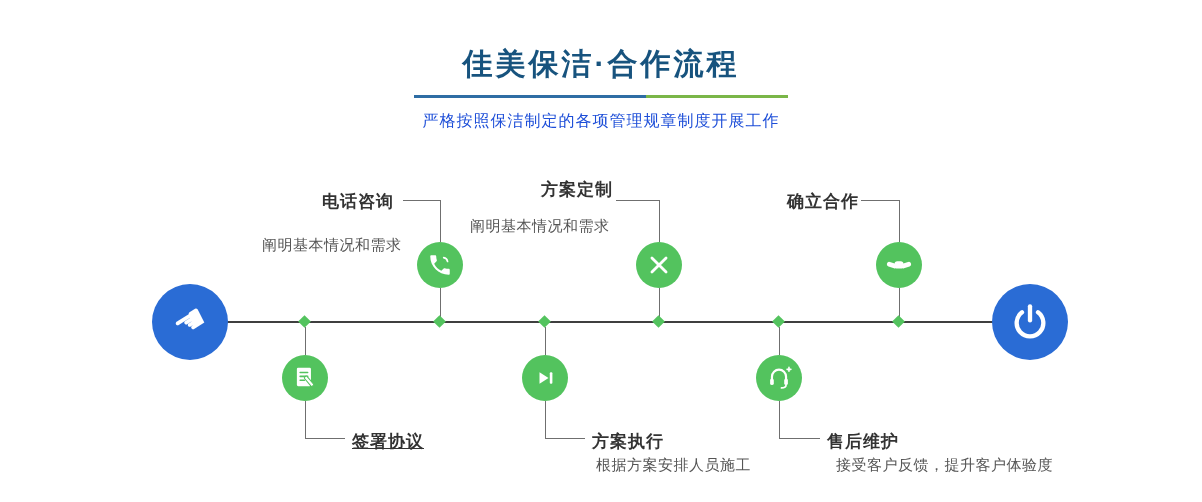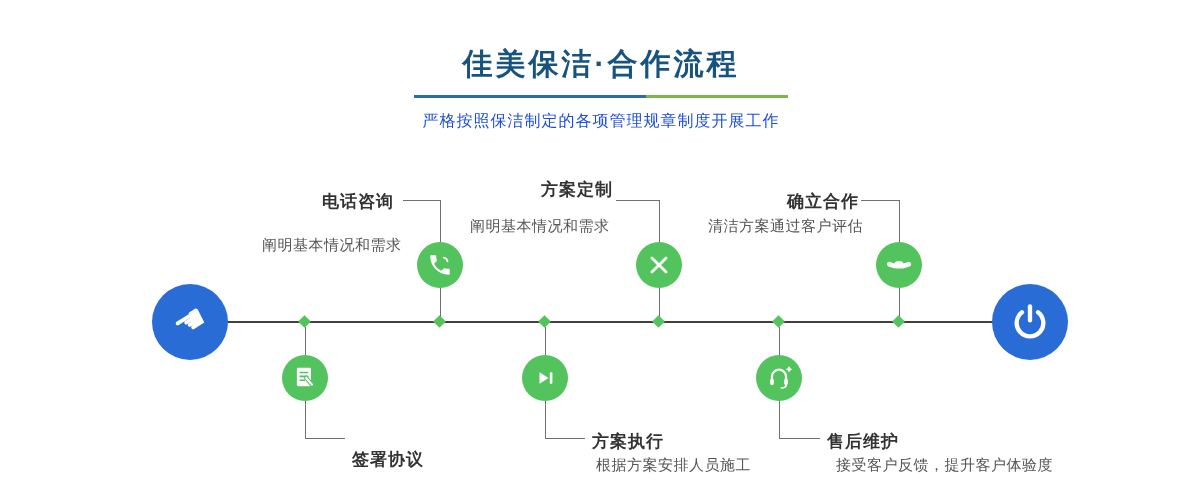--- a/index.html
+++ b/index.html
@@ -92,21 +92,20 @@
   <div class="node-green" style="left:636px; top:242px; background:#53c35e;">
     <svg width="26" height="26" viewBox="0 0 24 24">
       <rect x="10.7" y="1.5" width="2.6" height="21" rx="1.3" fill="#ffffff" transform="rotate(45 12 12)"></rect>
       <rect x="10.7" y="1.5" width="2.6" height="21" rx="1.3" fill="#ffffff" transform="rotate(-45 12 12)"></rect>
     </svg>
   </div>
   <div class="vline" style="left:659px; top:288px; height:30px;"></div>
   <div class="diamond" style="left:654px; top:317px; background:#53c35e;"></div>
 
   <div class="step-label" style="left:787px; top:190px;">确立合作</div>
-  <div class="step-desc" style="left:708px; top:217px;">清洁方案通过客户评估</div>
   <div class="hline" style="left:861px; top:200px; width:38px;"></div>
   <div class="vline" style="left:899px; top:200px; height:42px;"></div>
   <div class="node-green" style="left:876px; top:242px; background:#53c35e;">
     <svg width="28" height="28" viewBox="0 0 24 24">
       <g fill="#ffffff">
         <rect x="1.5" y="10" width="9" height="4.2" rx="2" transform="rotate(18 6 12)"></rect>
         <rect x="13.5" y="10" width="9" height="4.2" rx="2" transform="rotate(-18 18 12)"></rect>
         <rect x="8.2" y="8.8" width="7.6" height="6.2" rx="2.4"></rect>
       </g>
     </svg>
@@ -122,21 +121,21 @@
       <g stroke="#53c35e" stroke-width="1.4" stroke-linecap="round">
         <line x1="7.5" y1="7" x2="14.5" y2="7"></line>
         <line x1="7.5" y1="10.5" x2="14.5" y2="10.5"></line>
         <line x1="7.5" y1="14" x2="11.5" y2="14"></line>
       </g>
       <rect x="14.2" y="9.5" width="3" height="11" rx="0.9" fill="#ffffff" stroke="#53c35e" stroke-width="1" transform="rotate(-40 15.7 15)"></rect>
     </svg>
   </div>
   <div class="vline" style="left:305px; top:401px; height:37px;"></div>
   <div class="hline" style="left:305px; top:438px; width:40px;"></div>
-  <div class="step-label" style="left:352px; top:448px;">签署协议</div>
+  <div class="step-label" style="left:352px; top:430px;text-decoration:underline;">签署协议</div>
 
   <div class="diamond" style="left:540px; top:317px; background:#53c35e;"></div>
   <div class="vline" style="left:545px; top:327px; height:28px;"></div>
   <div class="node-green" style="left:522px; top:355px; background:#53c35e;">
     <svg width="24" height="24" viewBox="0 0 24 24">
       <path d="M6.5 6.2v11.6l9-5.8z" fill="#ffffff"></path>
       <rect x="16.8" y="6.2" width="2.6" height="11.6" rx="1" fill="#ffffff"></rect>
     </svg>
   </div>
   <div class="vline" style="left:545px; top:401px; height:37px;"></div>

